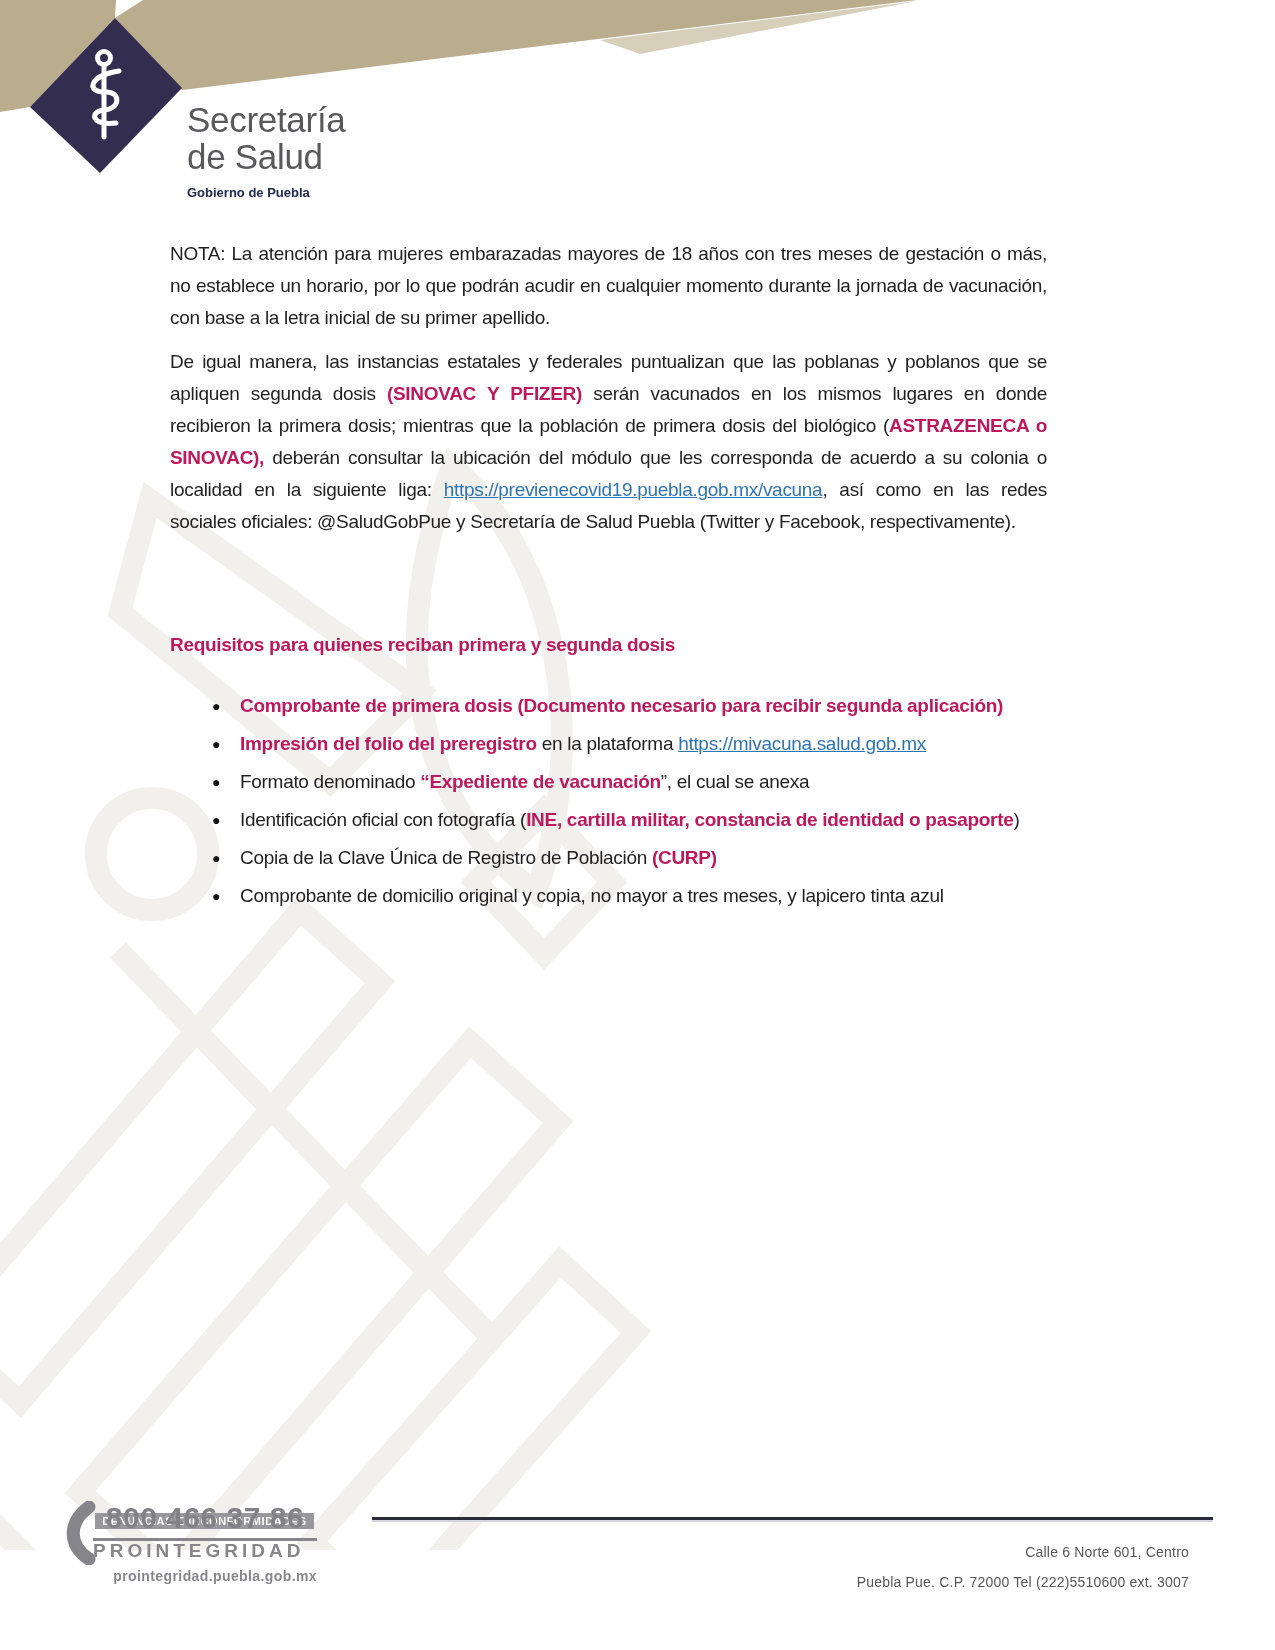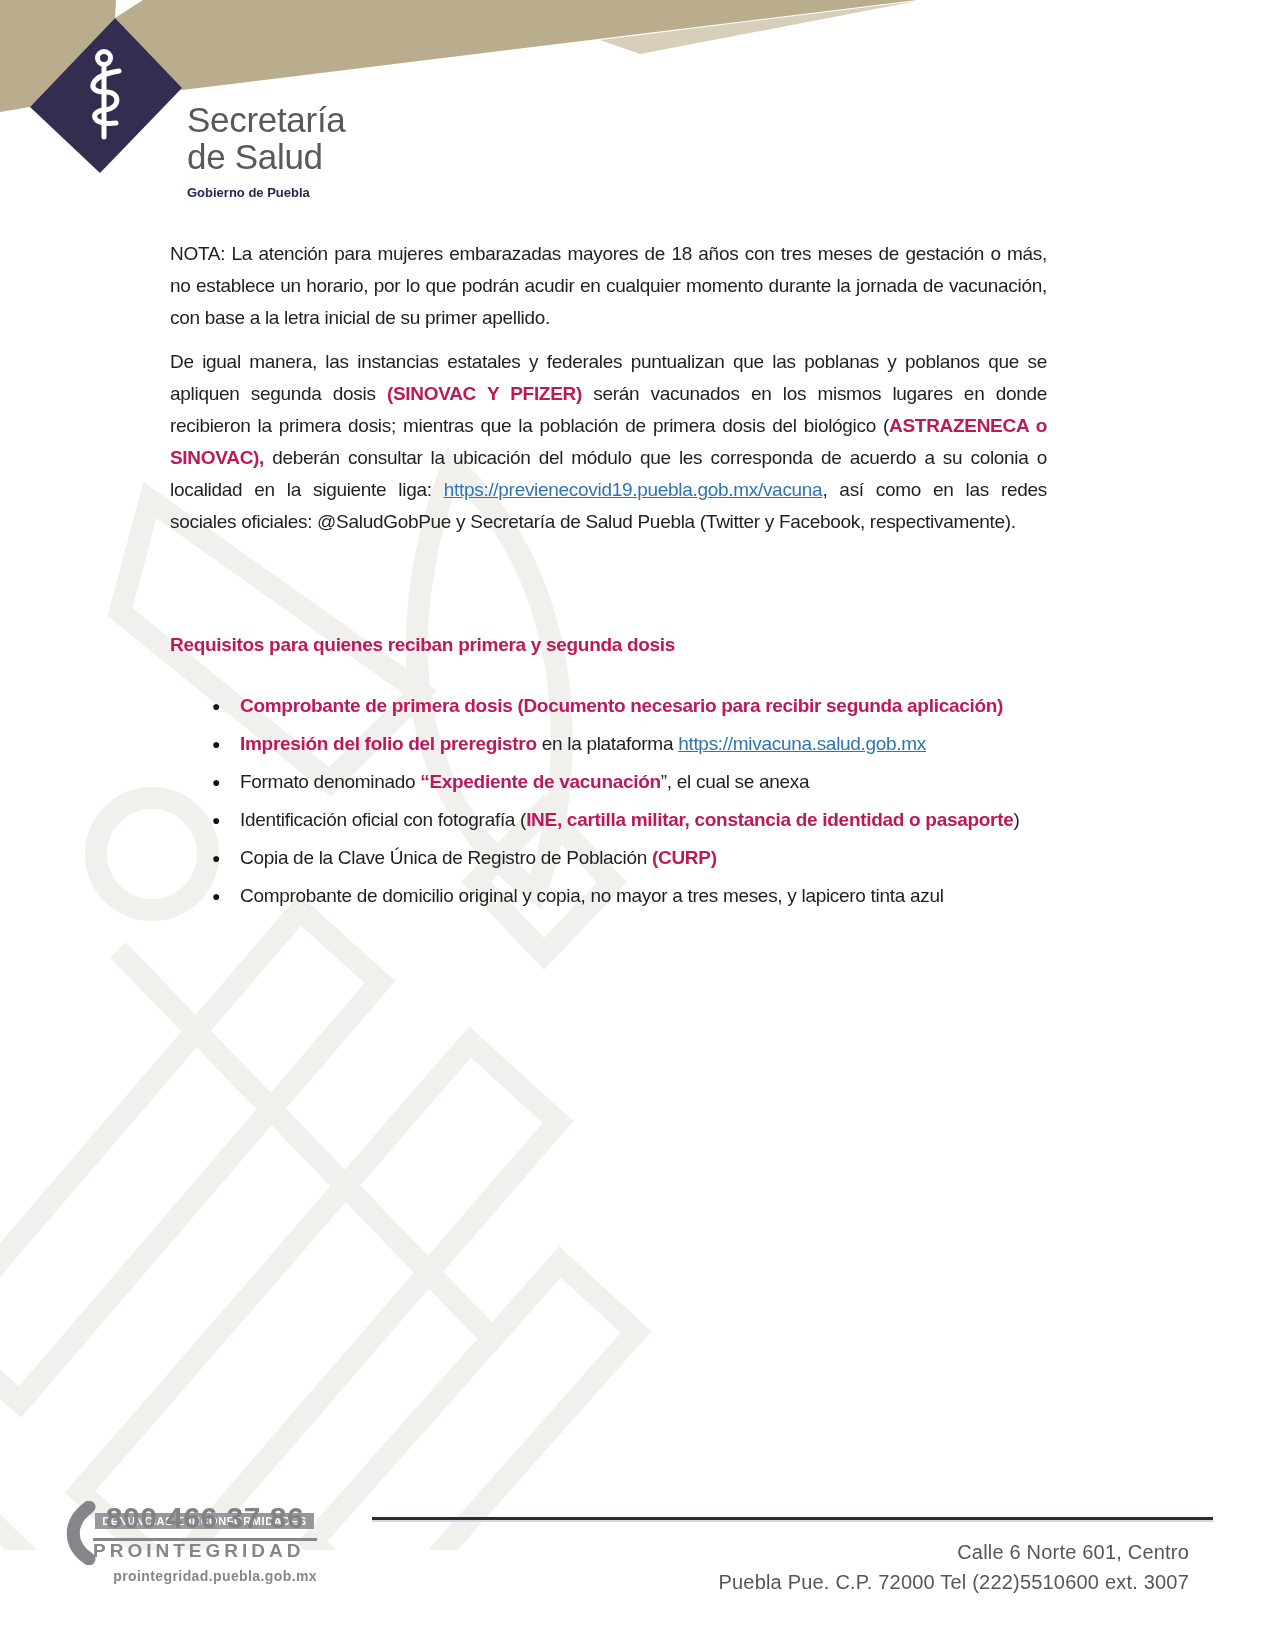--- a/index.html
+++ b/index.html
@@ -64,21 +64,21 @@
     position:absolute;left:30px;top:84px;width:224px;text-align:right;
     font-size:14px;font-weight:700;color:#87878b;letter-spacing:.4px;white-space:nowrap;
   }
   
   .rule{
     position:absolute;left:372px;top:1517px;width:841px;height:3px;
     background:#2b2b3a;box-shadow:0 2px 0 #d6d6e0;
   }
   .contact{
     position:absolute;right:86px;top:1537px;width:500px;
-    text-align:right;font-size:20px;line-height:30px;color:#56565a;letter-spacing:.2px;
+    text-align:right;font-size:14px;line-height:30px;color:#56565a;letter-spacing:.2px;
   }
 </style>
 </head>
 <body>
 
 <div class="page">
 
   <svg class="watermark" width="700" height="1120" viewBox="0 0 700 1120">
     <g fill="none" stroke="#f1f0ed" stroke-width="22" stroke-linejoin="miter">
       <path d="M 150 70 L 420 262 L 330 352 L 120 182 Z"></path>

